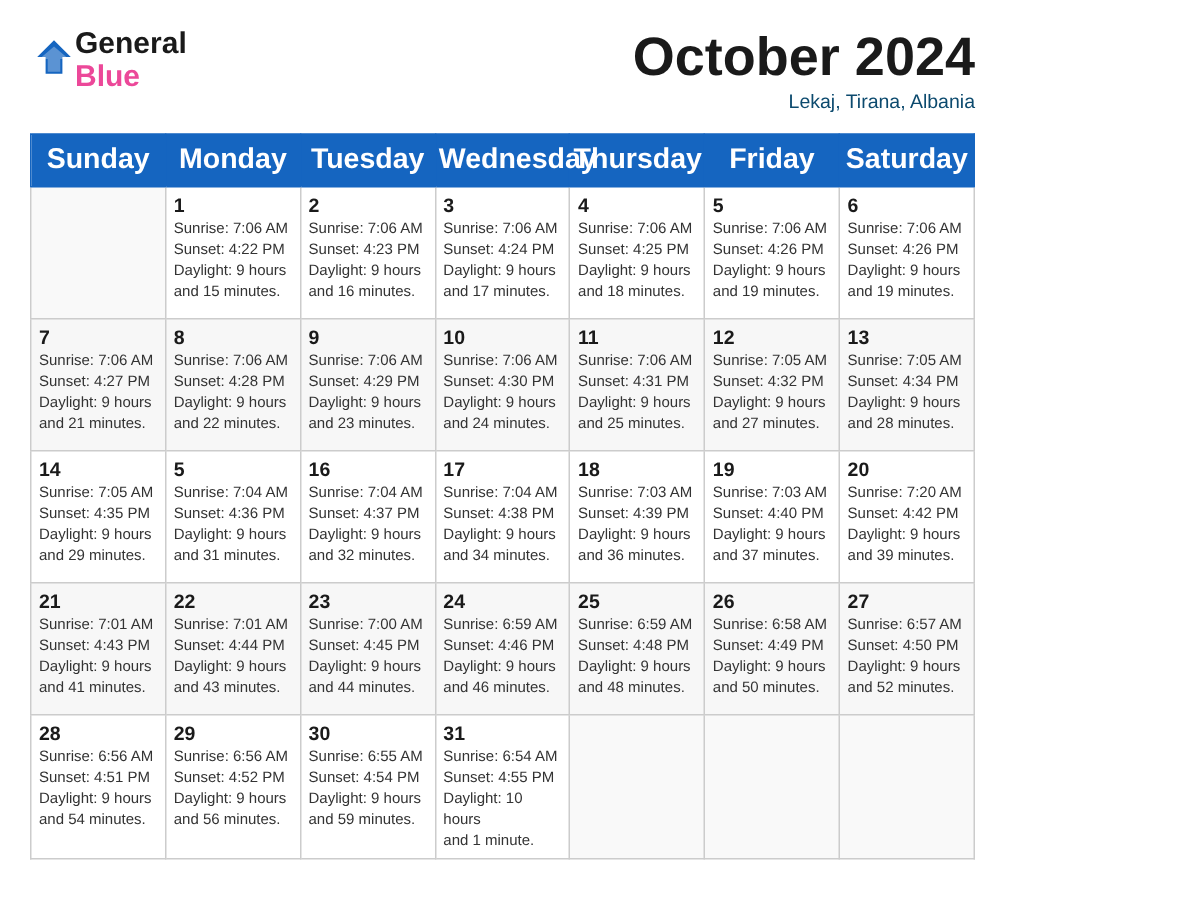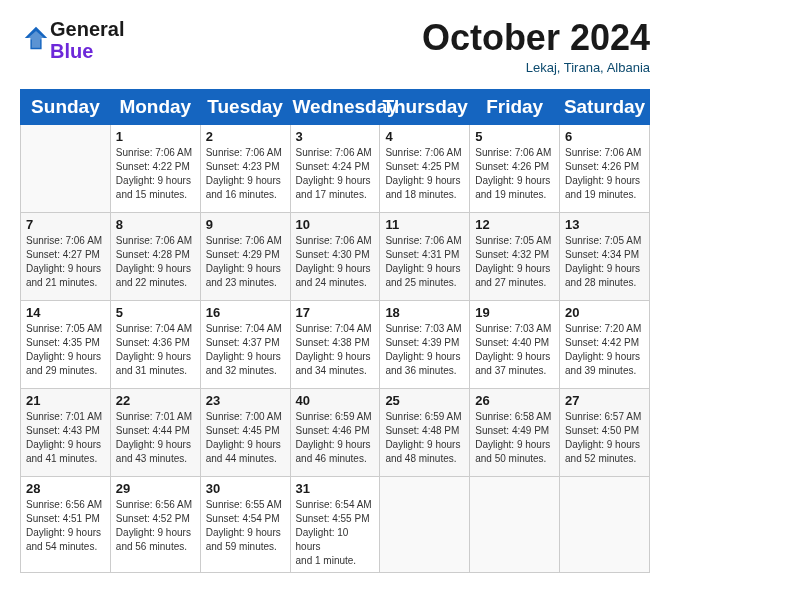--- a/index.html
+++ b/index.html
@@ -29,21 +29,21 @@
     }
     .logo-text {
       font-size: 20px;
       font-weight: bold;
       line-height: 1.1;
     }
     .logo-general {
       color: #1a1a1a;
     }
     .logo-blue {
-      color: #6d28d9;
+      color: #ec4899;
     }
     .logo-icon {
       width: 28px;
       height: 28px;
       margin-left: 2px;
     }
     .title-block {
       text-align: right;
     }
     .month-title {
@@ -301,21 +301,21 @@
 and 43 minutes.</div>
           </td>
           <td>
             <span class="day-num">23</span>
             <div class="day-info" style="white-space: pre-line;">Sunrise: 7:00 AM
 Sunset: 4:45 PM
 Daylight: 9 hours
 and 44 minutes.</div>
           </td>
           <td>
-            <span class="day-num">40</span>
+            <span class="day-num">24</span>
             <div class="day-info" style="white-space: pre-line;">Sunrise: 6:59 AM
 Sunset: 4:46 PM
 Daylight: 9 hours
 and 46 minutes.</div>
           </td>
           <td>
             <span class="day-num">25</span>
             <div class="day-info" style="white-space: pre-line;">Sunrise: 6:59 AM
 Sunset: 4:48 PM
 Daylight: 9 hours

